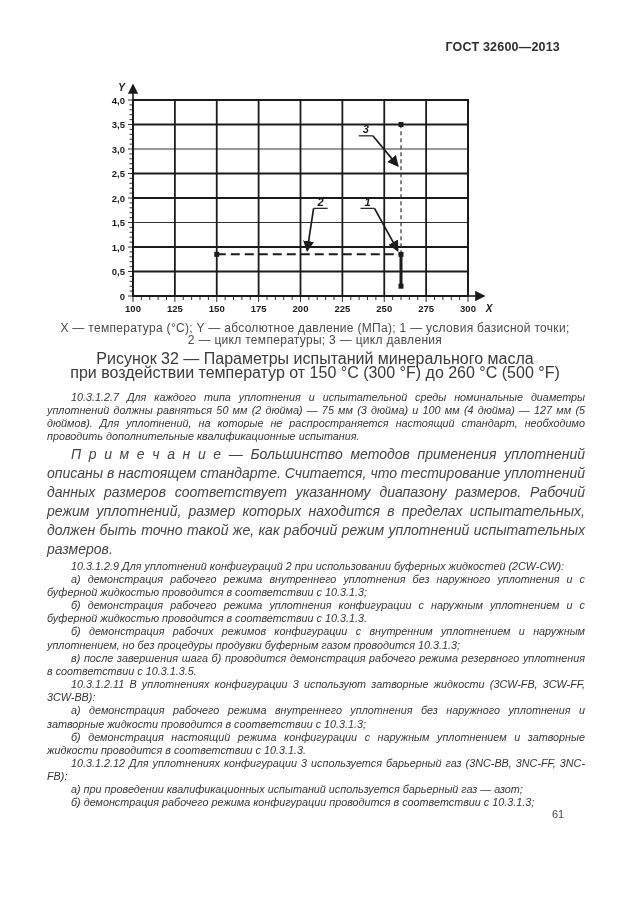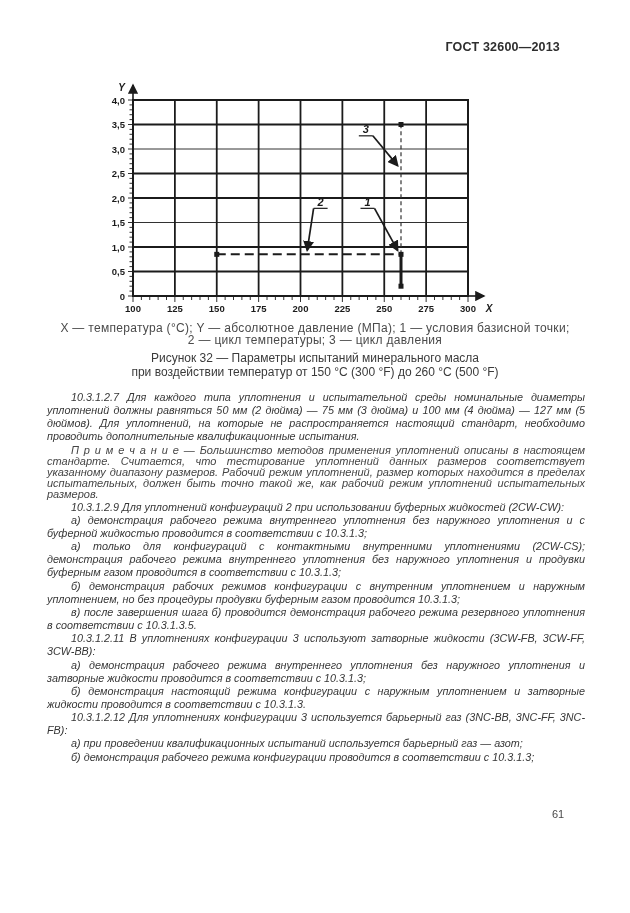--- a/index.html
+++ b/index.html
@@ -13,28 +13,28 @@
     font-size:12.5px;font-weight:bold;color:#2e2e2e;letter-spacing:.2px;
   }
   .figure-block{position:absolute;top:76px;left:0;width:630px;}
   .chart-svg{position:absolute;left:85px;top:0;}
   .fig-legend{
     position:absolute;top:246px;left:45px;width:540px;text-align:center;
     font-size:12px;color:#4a4a4a;line-height:12px;letter-spacing:.3px;
   }
   .fig-caption{
     position:absolute;top:276px;left:45px;width:540px;text-align:center;
-    font-size:12px;color:#3a3a3a;line-height:13.5px;
+    font-size:16px;color:#3a3a3a;line-height:13.5px;
   }
   .body-text{
     position:absolute;top:391px;left:47px;width:538px;
     font-size:10.8px;line-height:13.15px;text-align:justify;color:#373737;font-style:italic;
   }
   .body-text p{margin:0;text-indent:24px;}
-  .body-text p.note{font-size:11px;line-height:11px;color:#454545;margin:1px 0 1px 0;}
+  .body-text p.note{font-size:14px;line-height:19px;color:#454545;margin:1px 0 1px 0;}
   .page-number{
     position:absolute;top:808px;left:552px;font-size:11px;color:#4a4a4a;
   }
 </style>
 </head>
 <body>
 
 <div class="page">
 
   <div class="doc-header">ГОСТ 32600—2013</div>
@@ -192,21 +192,21 @@
       <div>Рисунок 32 — Параметры испытаний минерального масла</div>
       <div>при воздействии температур от 150 °С (300 °F) до 260 °С (500 °F)</div>
     </div>
   </div>
 
   <div class="body-text" id="body-paragraphs">
       <p class="">10.3.1.2.7 Для каждого типа уплотнения и испытательной среды номинальные диаметры уплотнений должны равняться 50 мм (2 дюйма) — 75 мм (3 дюйма) и 100 мм (4 дюйма) — 127 мм (5 дюймов). Для уплотнений, на которые не распространяется настоящий стандарт, необходимо проводить дополнительные квалификационные испытания.</p>
       <p class="note">П р и м е ч а н и е — Большинство методов применения уплотнений описаны в настоящем стандарте. Считается, что тестирование уплотнений данных размеров соответствует указанному диапазону размеров. Рабочий режим уплотнений, размер которых находится в пределах испытательных, должен быть точно такой же, как рабочий режим уплотнений испытательных размеров.</p>
       <p class="">10.3.1.2.9 Для уплотнений конфигураций 2 при использовании буферных жидкостей (2CW-CW):</p>
       <p class="">а) демонстрация рабочего режима внутреннего уплотнения без наружного уплотнения и с буферной жидкостью проводится в соответствии с 10.3.1.3;</p>
-      <p class="">а) только для конфигураций с контактными внутренними уплотнениями (2CW-CS); демонстрация рабочего режима внутреннего уплотнения без наружного уплотнения и продувки буферным газом проводится в соответствии с 10.3.1.3;</p>
+      <p class="">б) демонстрация рабочего режима уплотнения конфигурации с наружным уплотнением и с буферной жидкостью проводится в соответствии с 10.3.1.3.</p>
       <p class="">б) демонстрация рабочих режимов конфигурации с внутренним уплотнением и наружным уплотнением, но без процедуры продувки буферным газом проводится 10.3.1.3;</p>
       <p class="">в) после завершения шага б) проводится демонстрация рабочего режима резервного уплотнения в соответствии с 10.3.1.3.5.</p>
       <p class="">10.3.1.2.11 В уплотнениях конфигурации 3 используют затворные жидкости (3CW-FB, 3CW-FF, 3CW-BB):</p>
       <p class="">а) демонстрация рабочего режима внутреннего уплотнения без наружного уплотнения и затворные жидкости проводится в соответствии с 10.3.1.3;</p>
       <p class="">б) демонстрация настоящий режима конфигурации с наружным уплотнением и затворные жидкости проводится в соответствии с 10.3.1.3.</p>
       <p class="">10.3.1.2.12 Для уплотнениях конфигурации 3 используется барьерный газ (3NC-BB, 3NC-FF, 3NC-FB):</p>
       <p class="">а) при проведении квалификационных испытаний используется барьерный газ — азот;</p>
       <p class="">б) демонстрация рабочего режима конфигурации проводится в соответствии с 10.3.1.3;</p>
     </div>
 

